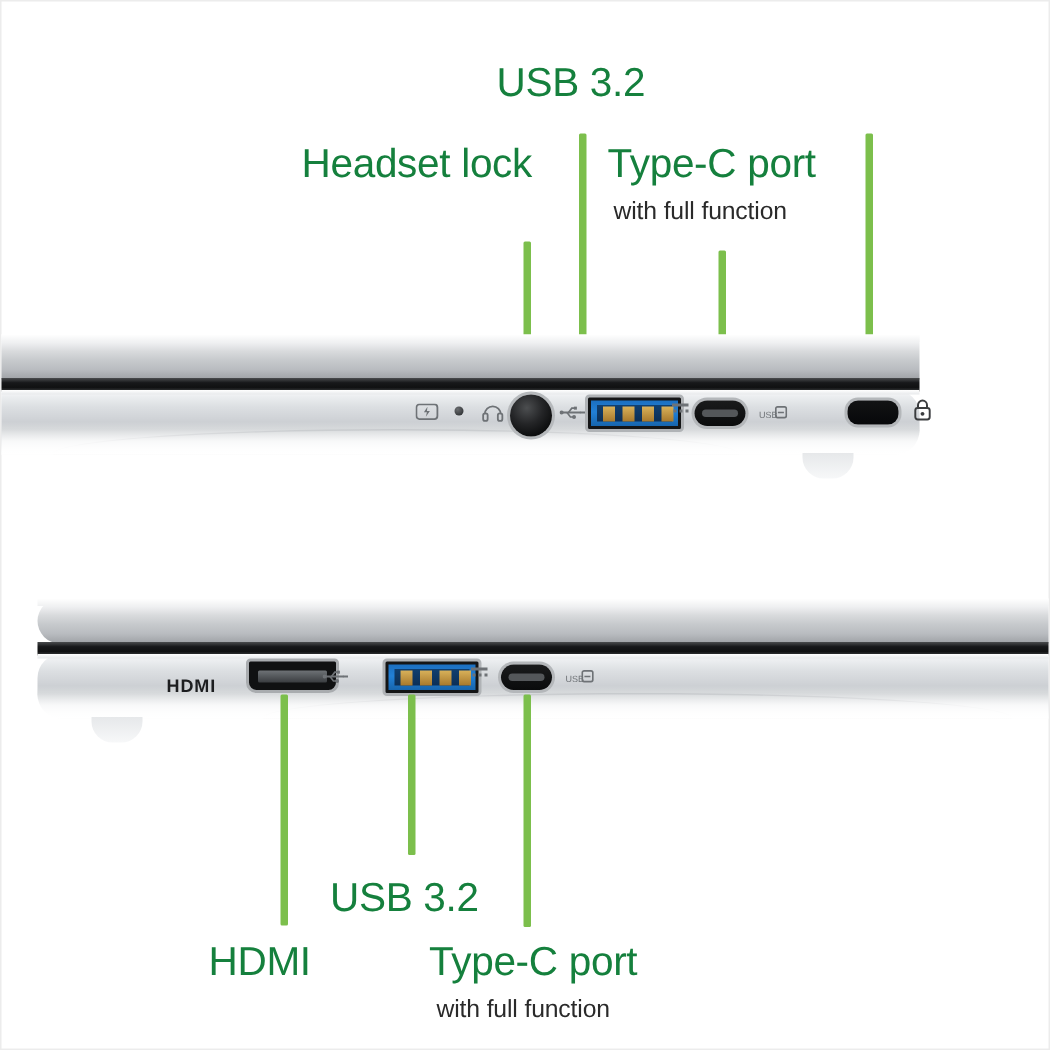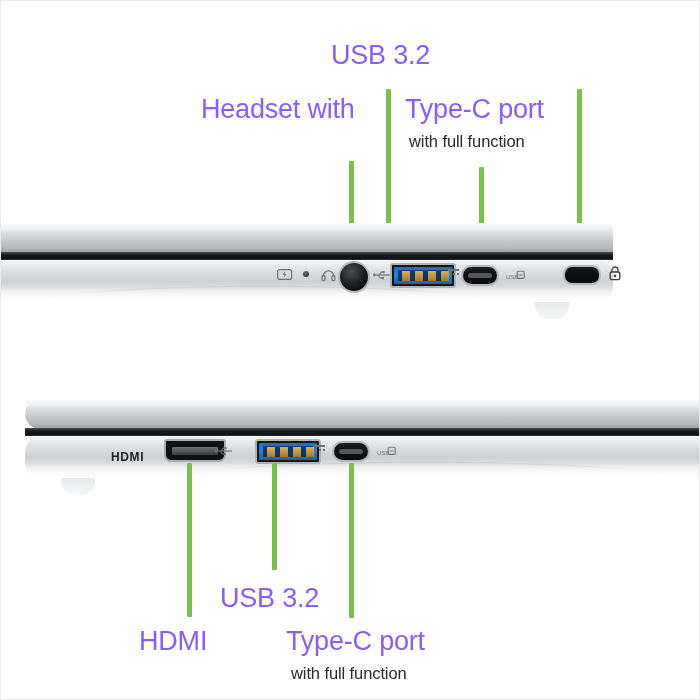--- a/index.html
+++ b/index.html
@@ -15,21 +15,21 @@
     width:700px;height:700px;
     background:#ffffff;
     box-sizing:border-box;
     border:1px solid #ececec;
     overflow:hidden;
   }
 
   
   .label{
     position:absolute;
-    color:#8b5cf6;
+    color:#15803d;
     font-size:27px;
     line-height:1.05;
     letter-spacing:-0.2px;
     white-space:nowrap;
     font-weight:400;
   }
   .sublabel{
     position:absolute;
     color:#2a2a2a;
     font-size:16.5px;
@@ -184,21 +184,21 @@
   .dcdots .dots i{width:2px;height:2px;background:#6e7276;display:block;}
 </style>
 </head>
 <body>
 
 <div id="stage">
 
 
   <div class="label" style="left:330px;top:40px;">USB 3.2</div>
 
-  <div class="label" style="left:200px;top:94px;">Headset with</div>
+  <div class="label" style="left:200px;top:94px;">Headset lock</div>
 
   <div class="label" style="left:404px;top:94px;">Type-C port</div>
 
   <div class="sublabel" style="left:408px;top:132px;">with full function</div>
 
   <div class="leader" style="left:348px;top:160px;height:115px;"></div>
   <div class="leader" style="left:385px;top:88px;height:187px;"></div>
   <div class="leader" style="left:478px;top:166px;height:108px;"></div>
   <div class="leader" style="left:576px;top:88px;height:186px;"></div>
 

